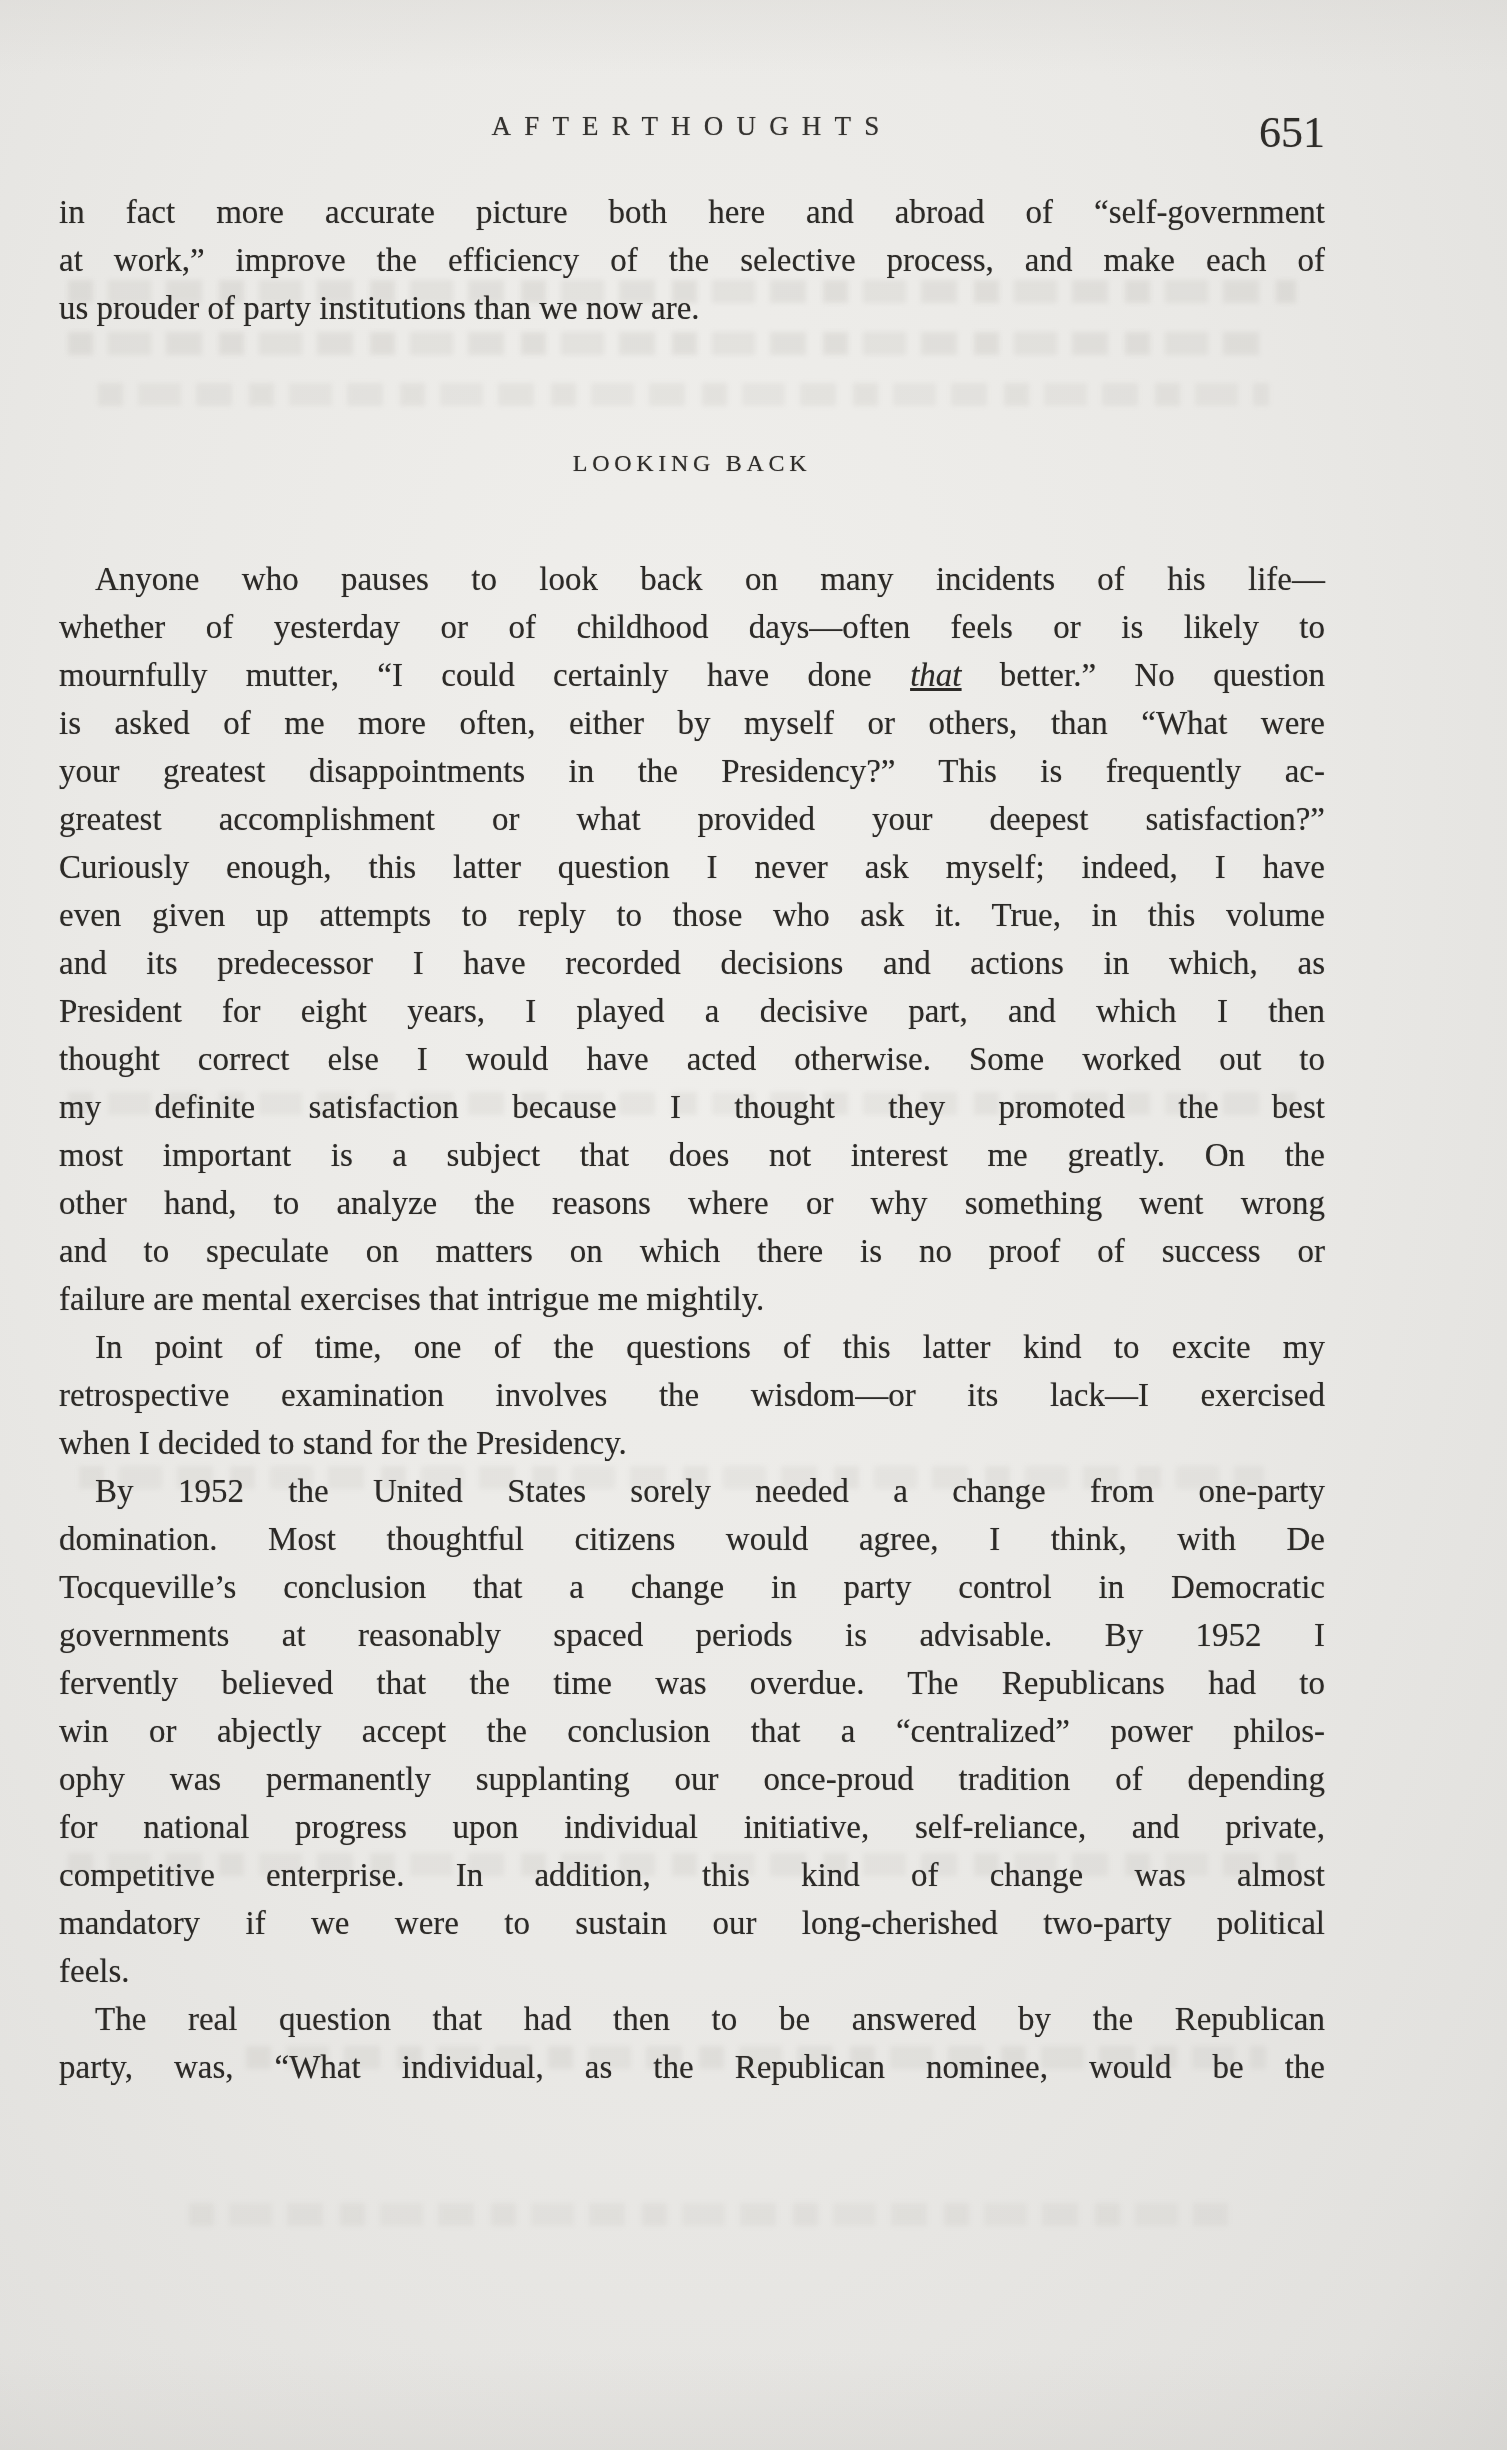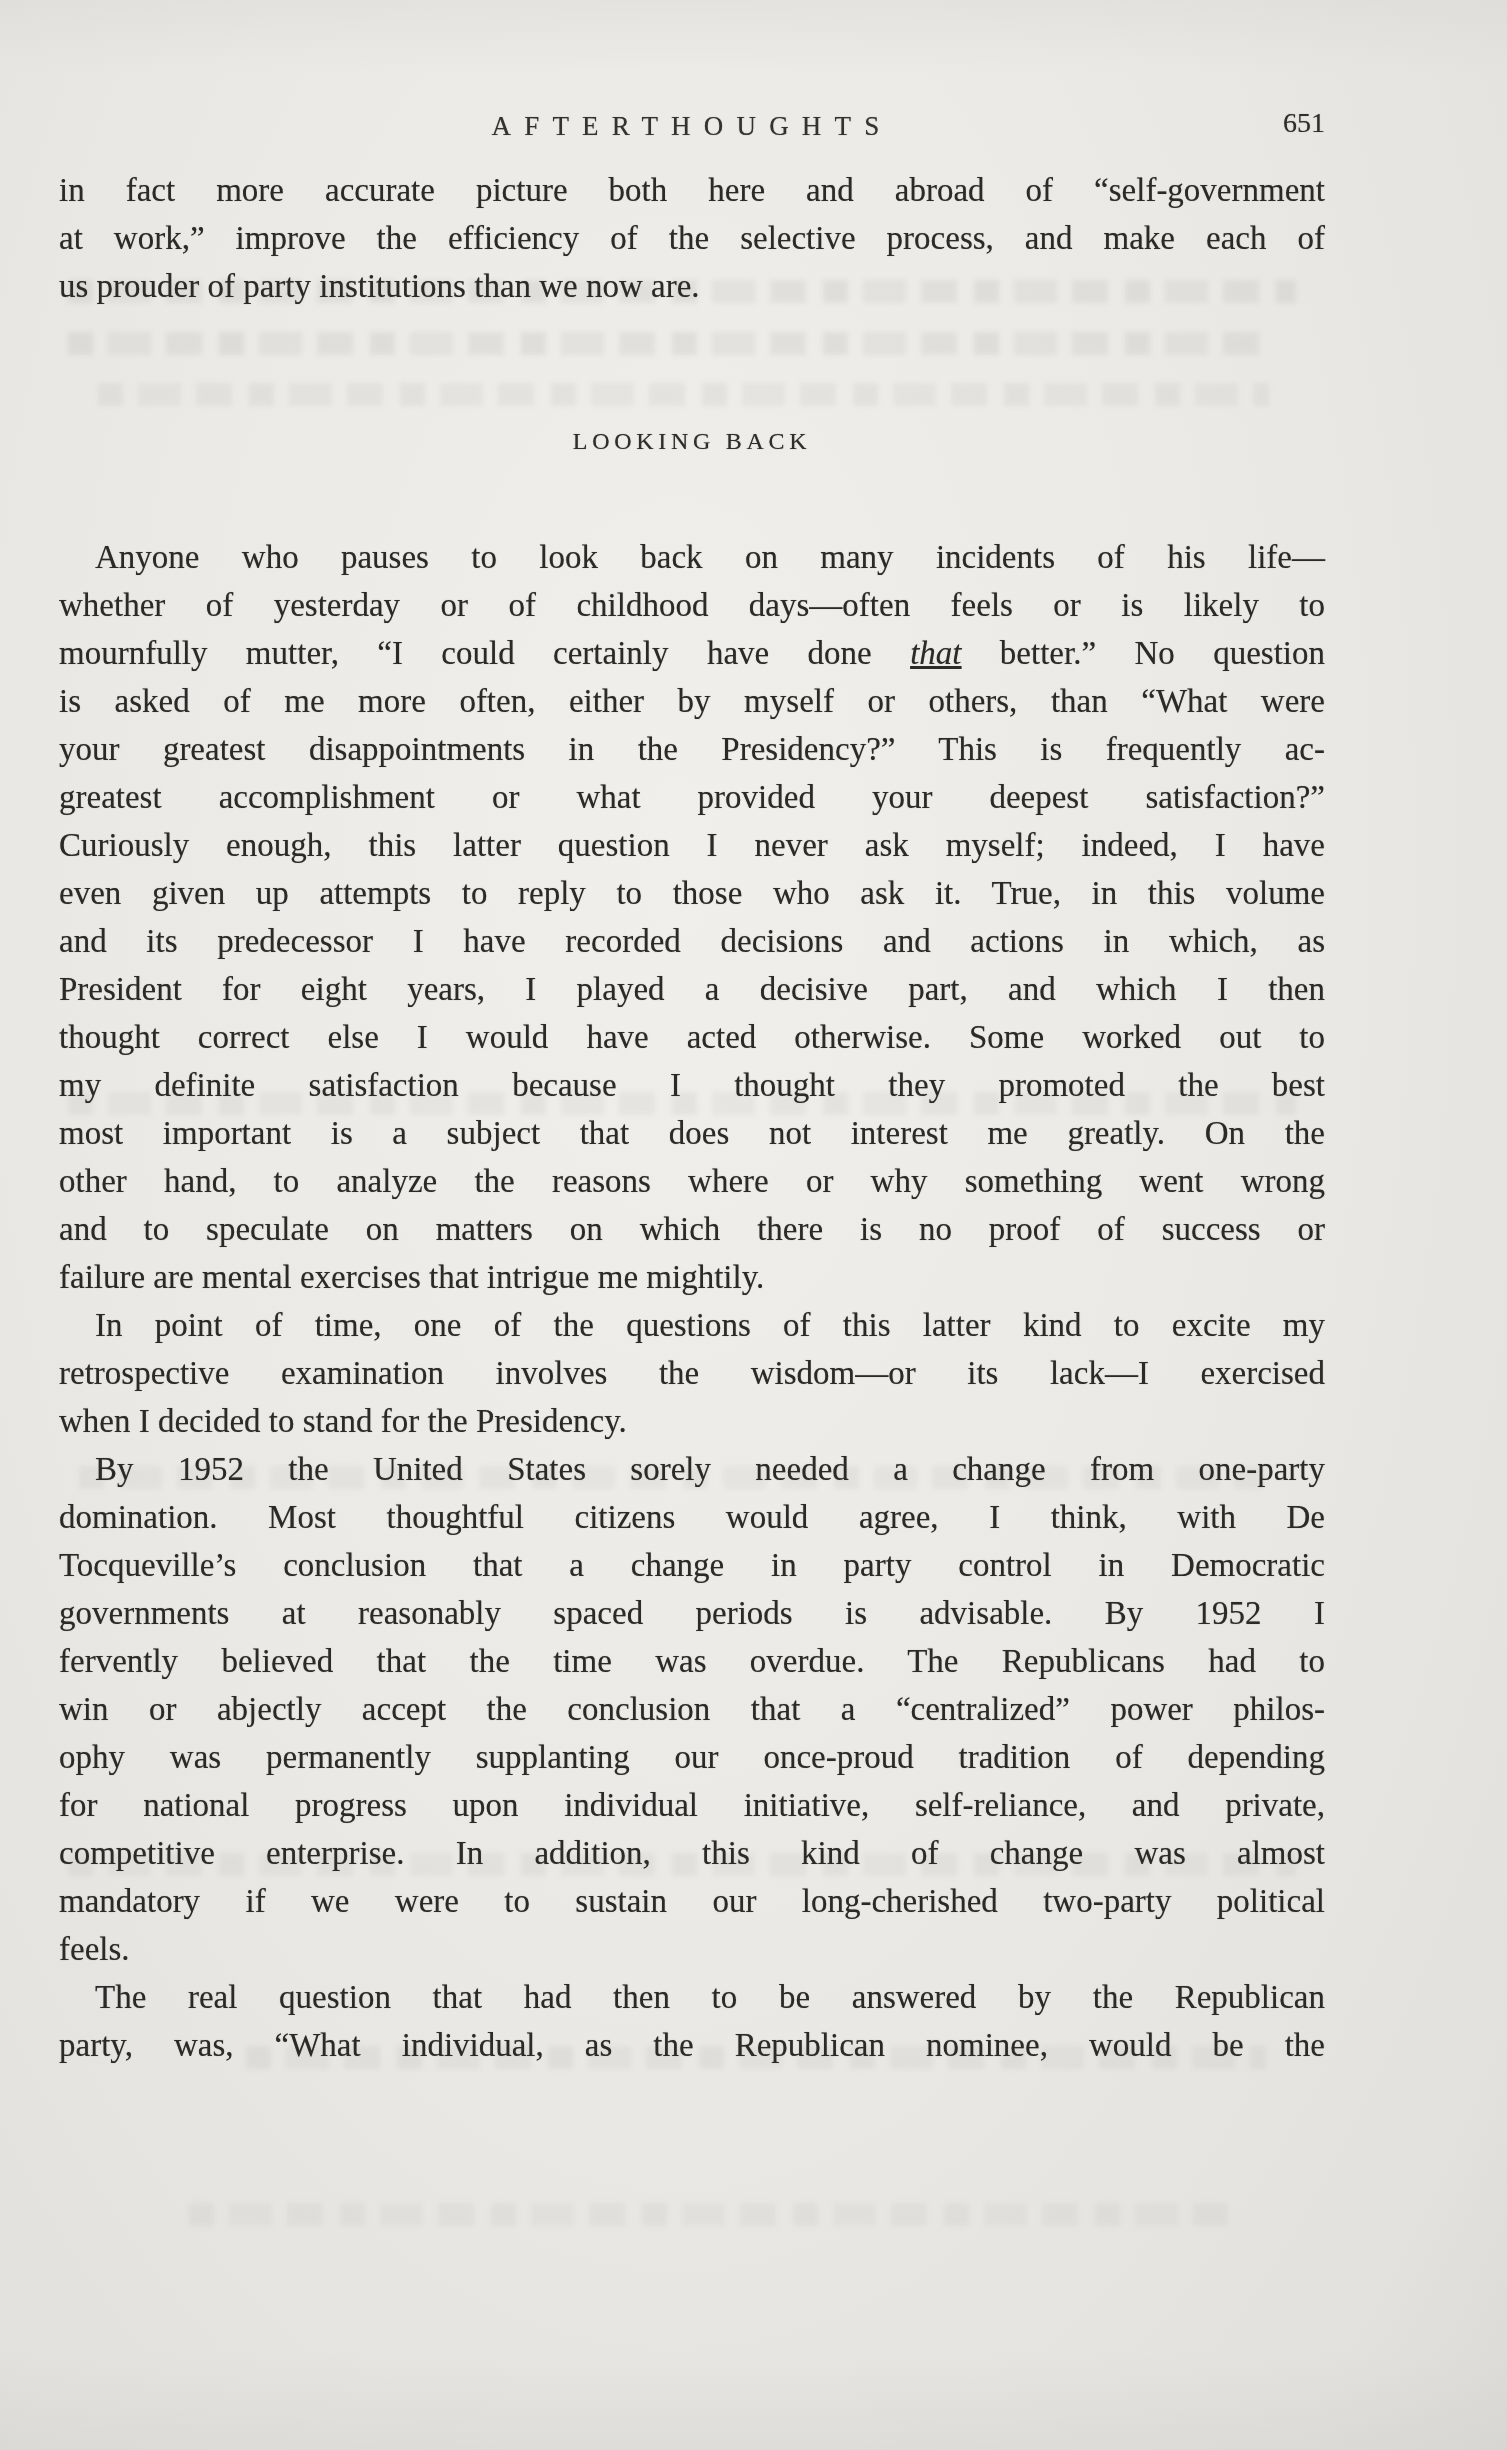--- a/index.html
+++ b/index.html
@@ -22,36 +22,36 @@
   }
   .column {
     position: relative;
     width: 1266px;
     margin-left: 59px;
   }
   
   .running-head {
     position: relative;
     height: 43px;
-    margin-bottom: 12px;
+    margin-bottom: 34px;
   }
   .running-title {
     position: absolute;
     left: 0; right: 0;
     text-align: center;
     font-size: 27px;
     letter-spacing: 13.2px;
     color: #34322f;
     text-shadow: 0 0 0.9px rgba(50,48,45,0.55);
   }
   .page-number {
     position: absolute;
     right: 0;
     top: -3.8px;
-    font-size: 28px;
+    font-size: 44px;
     color: #2f2d2a;
     text-shadow: 0 0 0.9px rgba(50,48,45,0.5);
   }
   
   .section-heading {
     text-align: center;
     font-size: 24px;
     letter-spacing: 4.7px;
     margin-top: 107px;
     margin-bottom: 68px;

